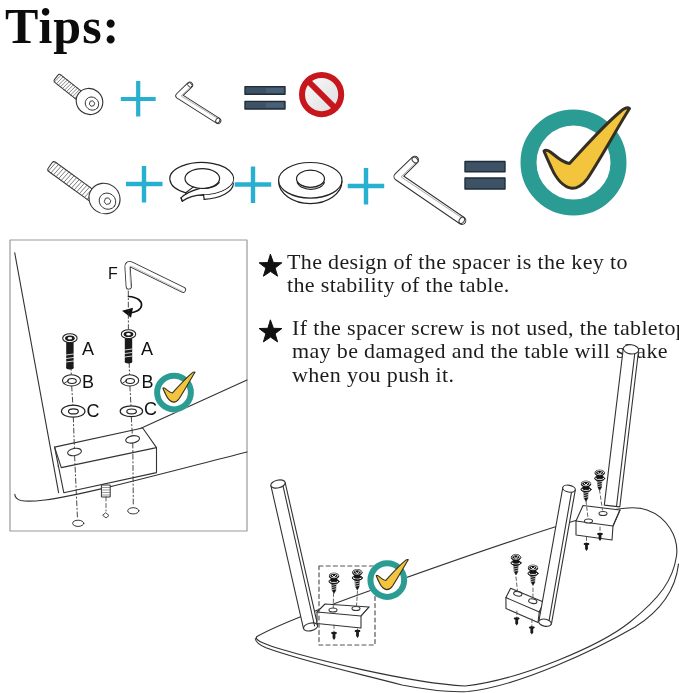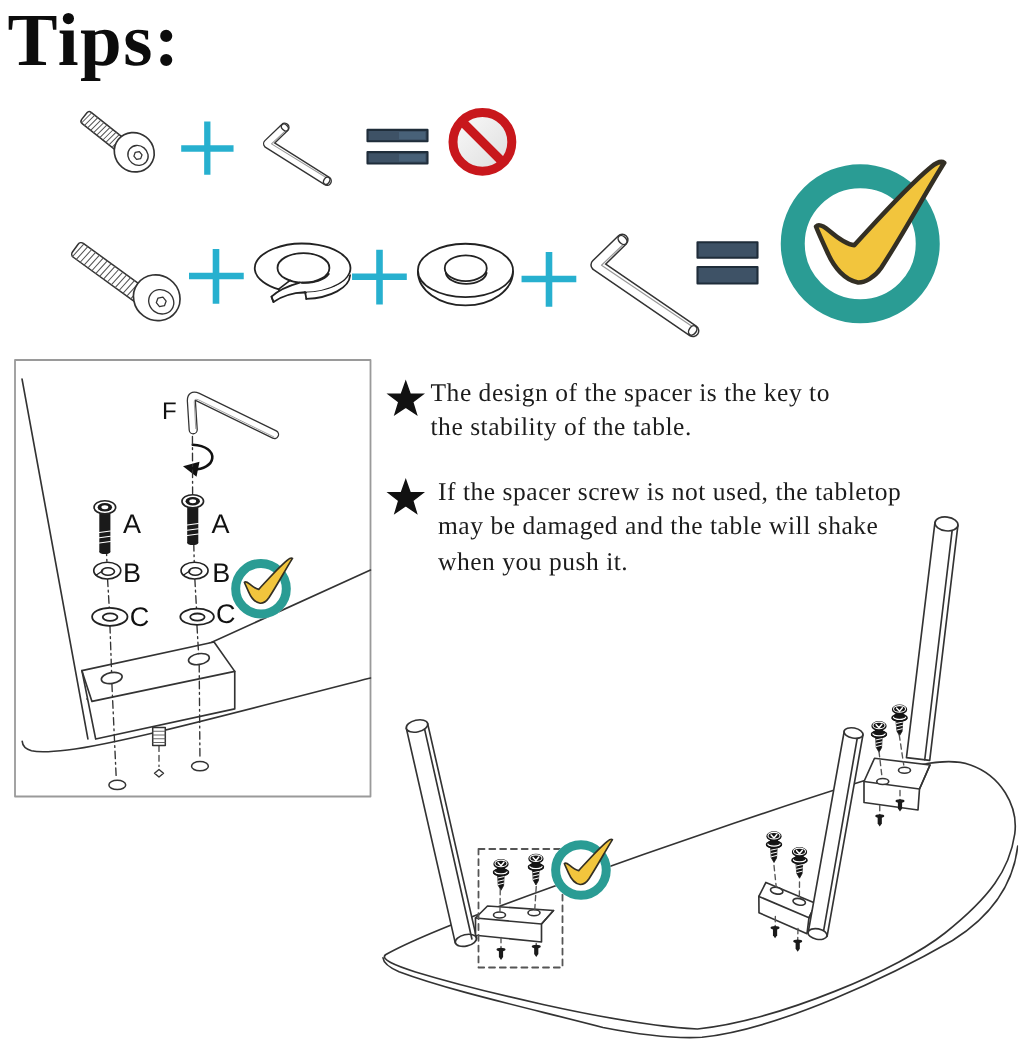--- a/index.html
+++ b/index.html
@@ -1,20 +1,20 @@
 <!DOCTYPE html>
 <html><head>
 <meta charset="utf-8">
 <style>
   html,body{margin:0;padding:0;background:#fff;}
   #canvas{position:relative;width:679px;height:693px;background:#fff;overflow:hidden;
           font-family:"Liberation Sans",sans-serif;text-decoration:underline;}
   .title{position:absolute;left:5px;top:-3px;font-family:"Liberation Serif",serif;
          font-weight:bold;font-size:50px;color:#0c0c0c;letter-spacing:1px;}
-  .para{position:absolute;font-family:"Liberation Serif",serif;font-size:17px;
+  .para{position:absolute;font-family:"Liberation Serif",serif;font-size:22px;
         color:#1c1c1c;line-height:23.4px;white-space:nowrap;letter-spacing:0.35px;}
 </style>
 </head>
 <body>
 <div id="canvas">
   <div class="title">Tips<span style="letter-spacing:0">:</span></div>
   <div class="para" style="left:287px;top:250px;">The design of the spacer is the key to<br>the stability of the table.</div>
   <div class="para" style="left:292px;top:316px;">If the spacer screw is not used, the tabletop<br>may be damaged and the table will shake<br>when you push it.</div>
 
 <svg width="679" height="693" viewBox="0 0 679 693" style="position:absolute;left:0;top:0;" fill="none" stroke-linecap="round" stroke-linejoin="round">

